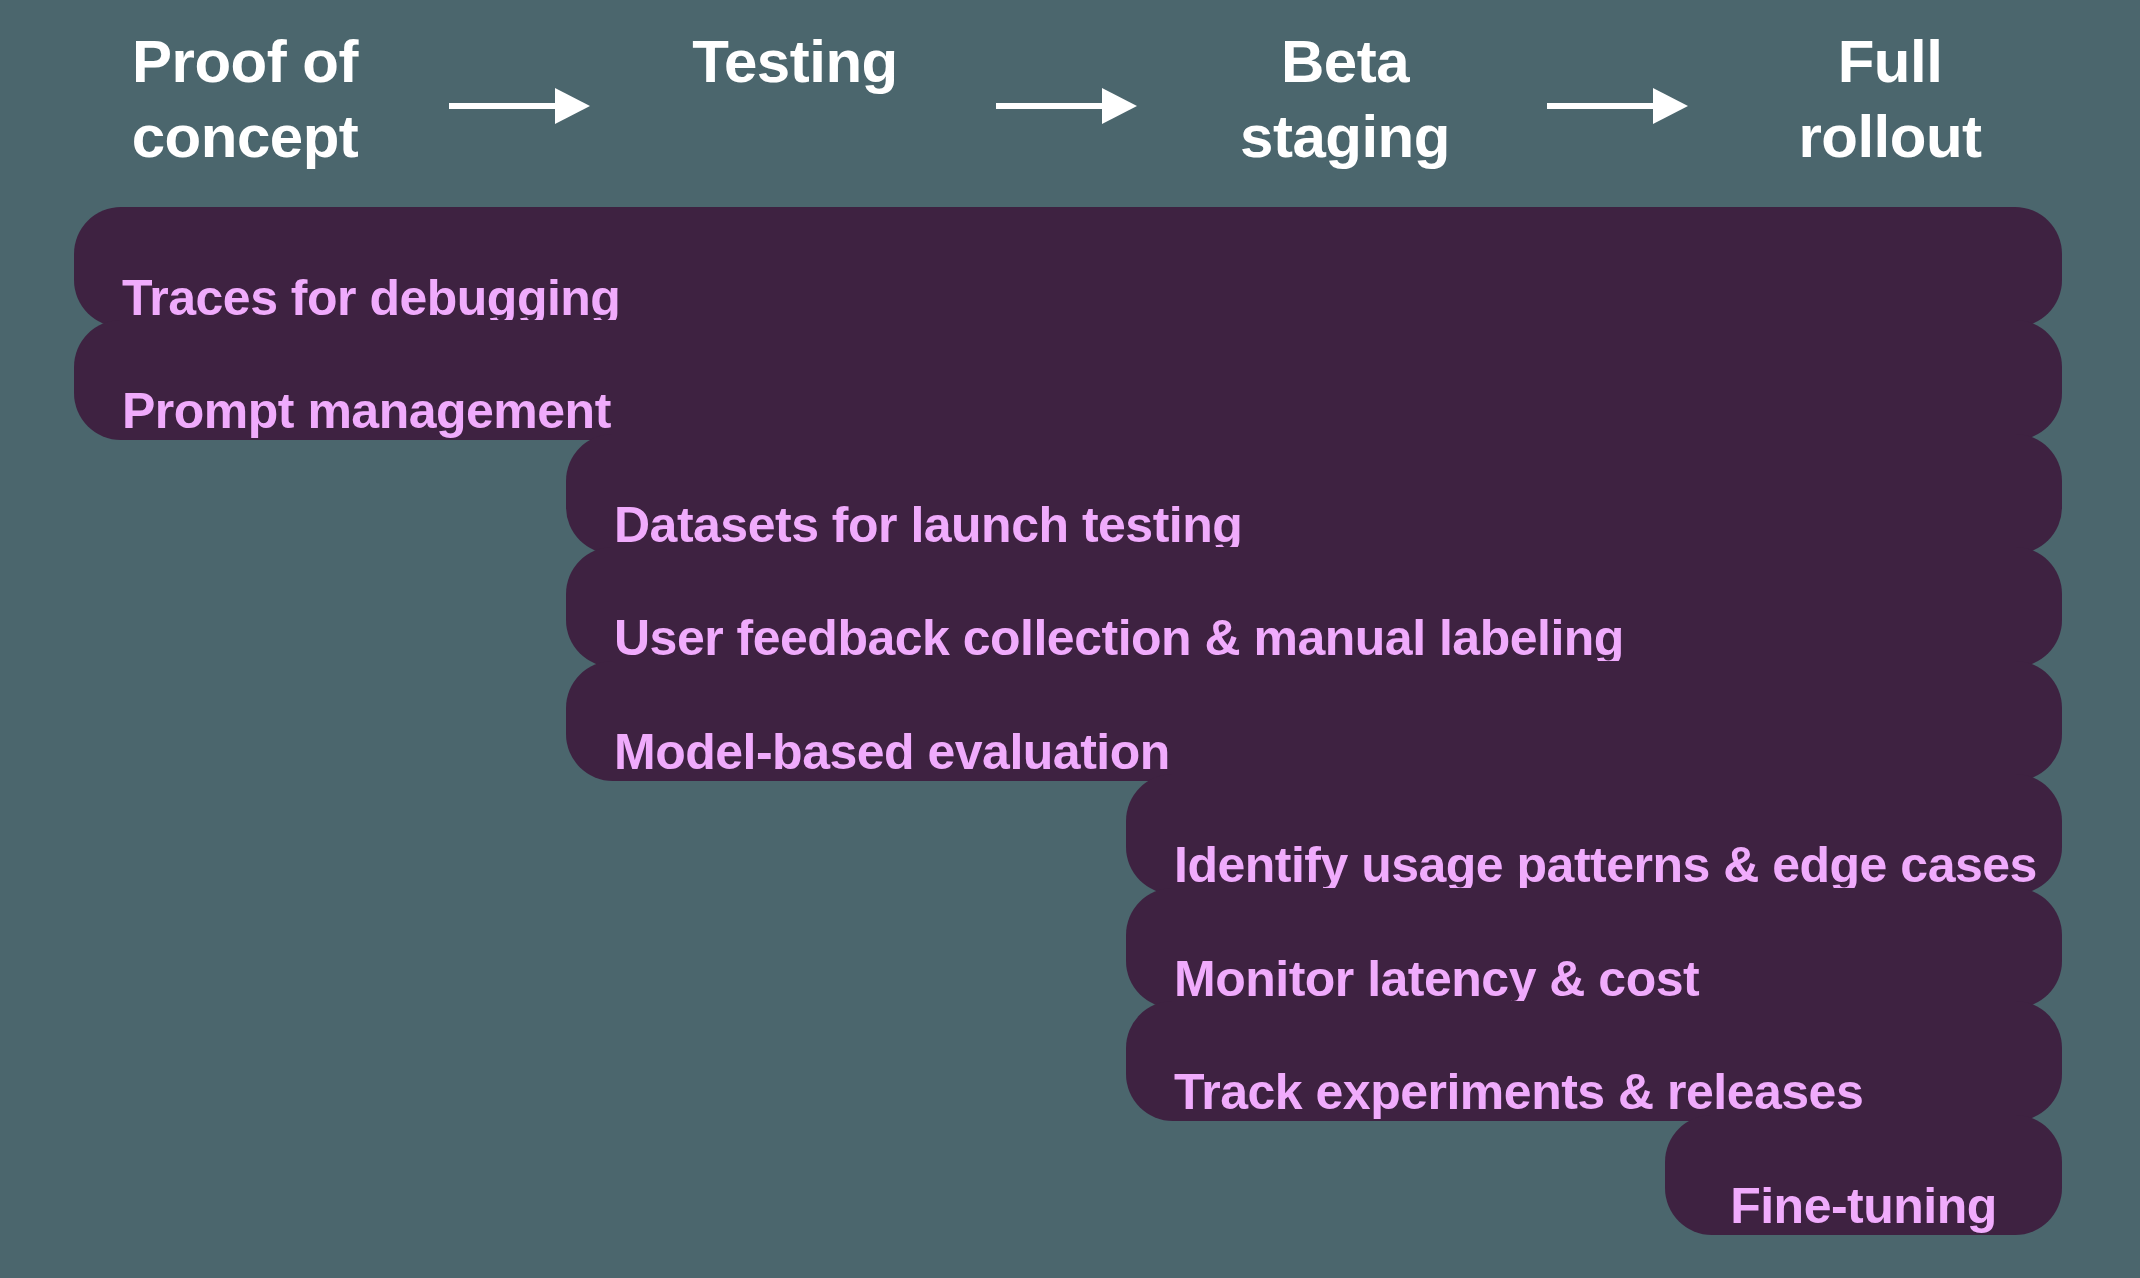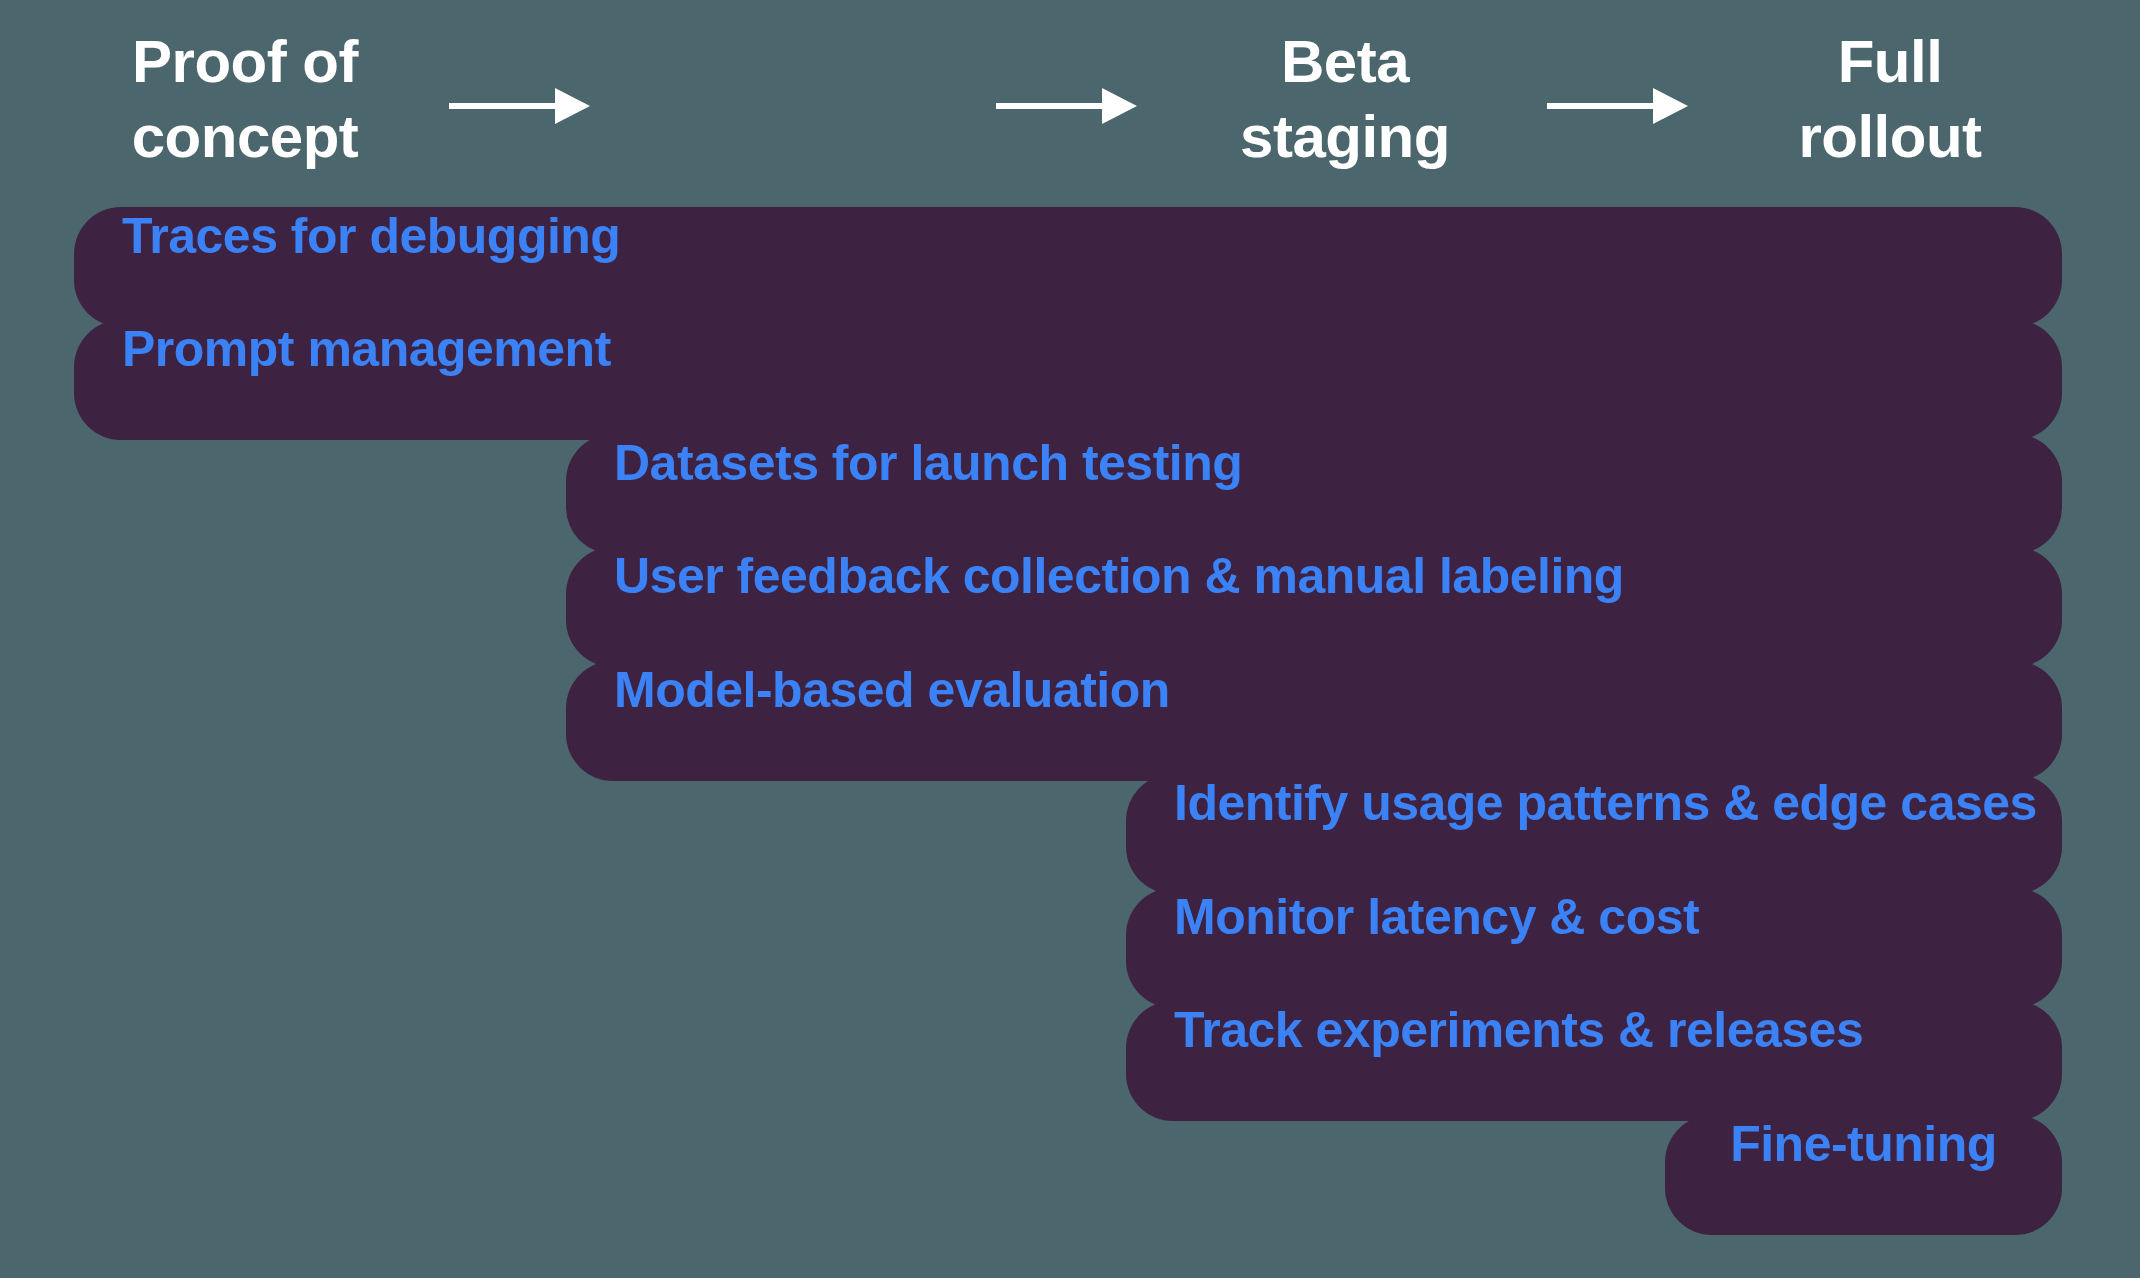--- a/index.html
+++ b/index.html
@@ -41,23 +41,23 @@
   .arrow-1 { left: 447px; }
   .arrow-2 { left: 994px; }
   .arrow-3 { left: 1545px; }
 
   
   .bar {
     position: absolute;
     height: 120px;
     border-radius: 47px;
     background: #3E2241;
-    color: #3b82f6;
+    color: #f0abfc;
     display: flex;
-    align-items: flex-start;
+    align-items: flex-end;
     padding: 0 48px;
     box-sizing: border-box;
     font-size: 50px;
     font-weight: 700;
     letter-spacing: -0.5px;
     white-space: nowrap;
   }
   .r1 { top: 207px; }
   .r2 { top: 320px; }
   .r3 { top: 434px; }
@@ -76,20 +76,21 @@
 </head>
 <body>
 
 <div class="canvas">
 
   <div class="phase phase-1">
     <span>Proof of</span>
     <span>concept</span>
   </div>
   <div class="phase phase-2">
+    <span>Testing</span>
   </div>
   <div class="phase phase-3">
     <span>Beta</span>
     <span>staging</span>
   </div>
   <div class="phase phase-4">
     <span>Full</span>
     <span>rollout</span>
   </div>
 

